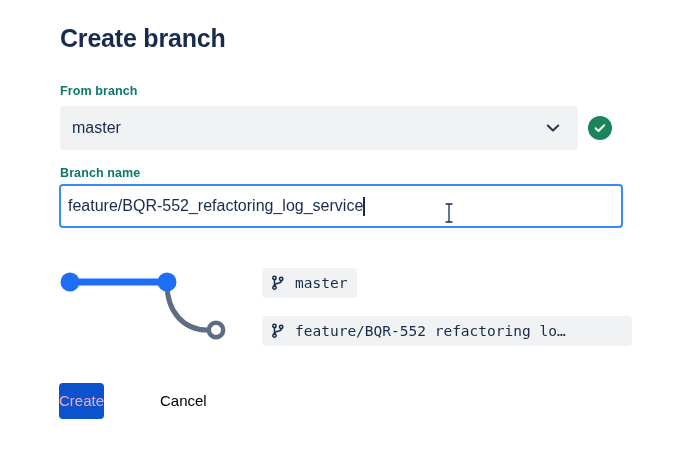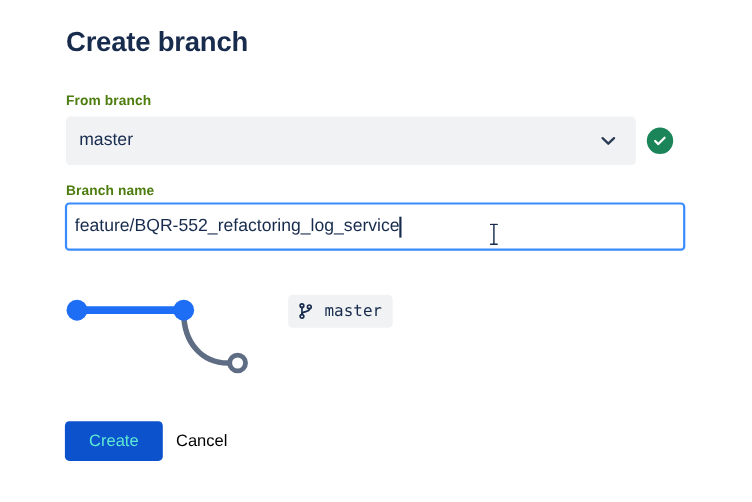--- a/index.html
+++ b/index.html
@@ -31,21 +31,21 @@
     letter-spacing: -0.2px;
     color: #172B4D;
     line-height: 32px;
   }
 
   
   .field-label {
     position: absolute;
     font-size: 12.5px;
     font-weight: 700;
-    color: #4d7c0f;
+    color: #0f766e;
     letter-spacing: 0.1px;
   }
   .label-from-branch { left: 60px; top: 84px; }
   .label-branch-name { left: 60px; top: 166px; }
 
   
   .select-wrap {
     position: absolute;
     left: 60px;
     top: 106px;
@@ -170,23 +170,23 @@
     overflow: hidden;
     letter-spacing: 0px;
   }
 
   
   .btn-create {
     position: absolute;
     left: 59px;
     top: 383px;
     height: 36px;
-    padding: 0 22px;
+    padding: 0 0;
     background: #0B52CC;
-    color: #5eead4;
+    color: #f9a8d4;
     border: none;
     border-radius: 4px;
     font-family: "Liberation Sans", sans-serif;
     font-size: 15px;
     font-weight: 400;
     cursor: pointer;
     line-height: 36px;
   }
   .btn-cancel {
     position: absolute;
@@ -259,17 +259,29 @@
         <path d="M3.5 4.2 V11.4" fill="none" stroke="#172B4D" stroke-width="1.5" stroke-linecap="round"></path>
         <path d="M10.2 5.2 V6.4 C10.2 8.6 3.5 8.0 3.5 10.4" fill="none" stroke="#172B4D" stroke-width="1.5" stroke-linecap="round"></path>
         <circle cx="3.5" cy="3.0" r="1.7" fill="none" stroke="#172B4D" stroke-width="1.5"></circle>
         <circle cx="3.5" cy="12.6" r="1.7" fill="none" stroke="#172B4D" stroke-width="1.5"></circle>
         <circle cx="10.2" cy="4.0" r="1.7" fill="none" stroke="#172B4D" stroke-width="1.5"></circle>
       </svg>
     </span>
     <span class="chip-label">master</span>
   </div>
 
+  <div class="chip chip-feature">
+    <span class="chip-icon">
+      <svg width="14" height="16" viewBox="0 0 14 16" aria-hidden="true">
+        <path d="M3.5 4.2 V11.4" fill="none" stroke="#172B4D" stroke-width="1.5" stroke-linecap="round"></path>
+        <path d="M10.2 5.2 V6.4 C10.2 8.6 3.5 8.0 3.5 10.4" fill="none" stroke="#172B4D" stroke-width="1.5" stroke-linecap="round"></path>
+        <circle cx="3.5" cy="3.0" r="1.7" fill="none" stroke="#172B4D" stroke-width="1.5"></circle>
+        <circle cx="3.5" cy="12.6" r="1.7" fill="none" stroke="#172B4D" stroke-width="1.5"></circle>
+        <circle cx="10.2" cy="4.0" r="1.7" fill="none" stroke="#172B4D" stroke-width="1.5"></circle>
+      </svg>
+    </span>
+    <span class="chip-label">feature/BQR-552_refactoring_lo…</span>
+  </div>
 
   <button class="btn-create">Create</button>
   <button class="btn-cancel">Cancel</button>
 
 </div>
 
 </body></html>

